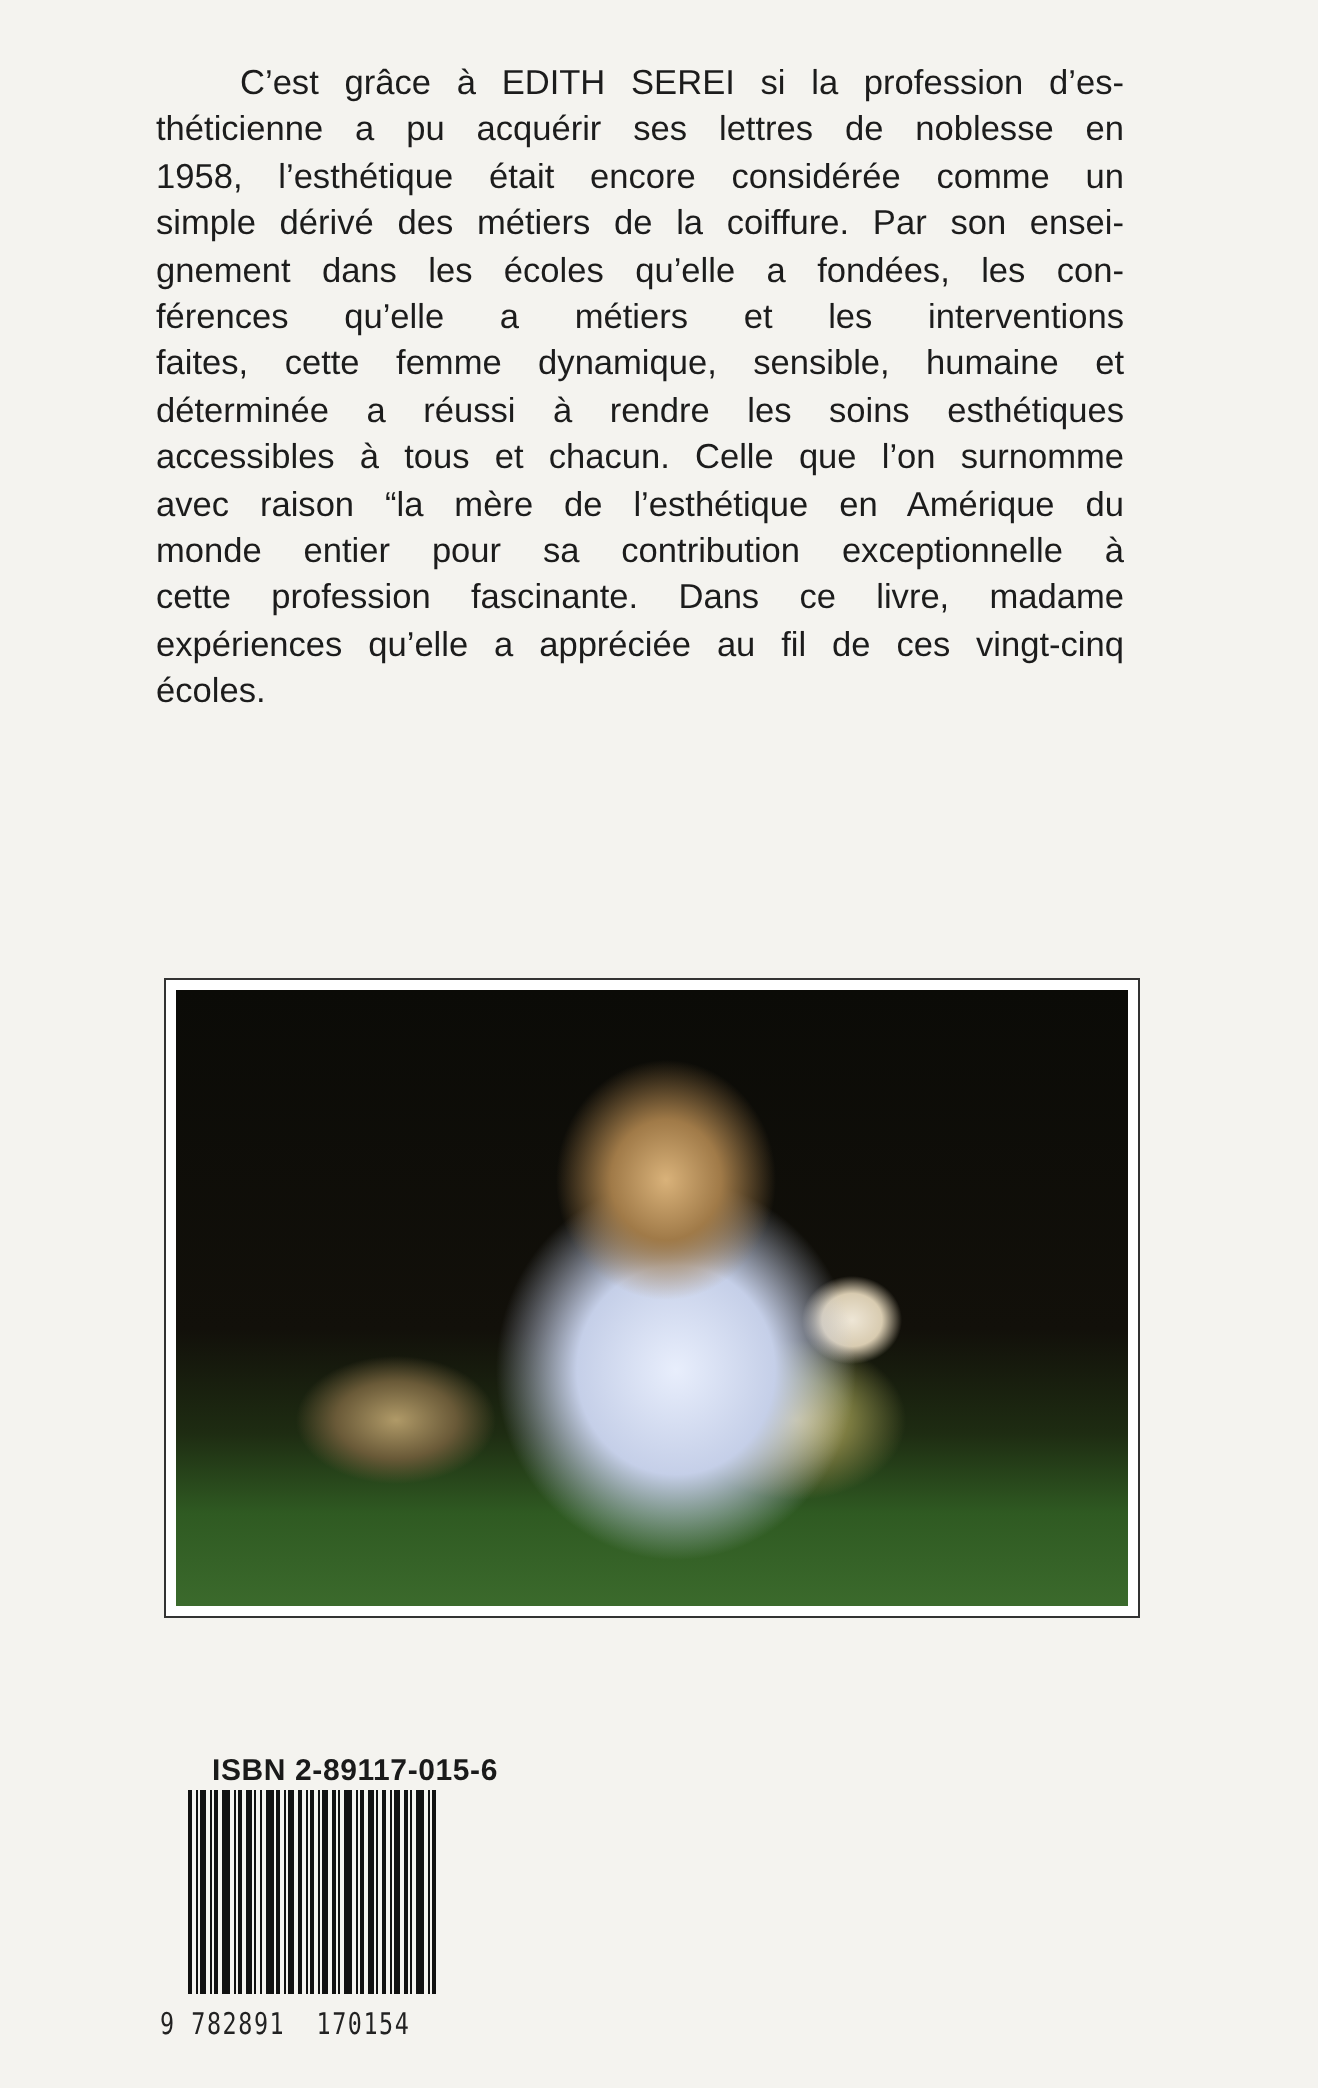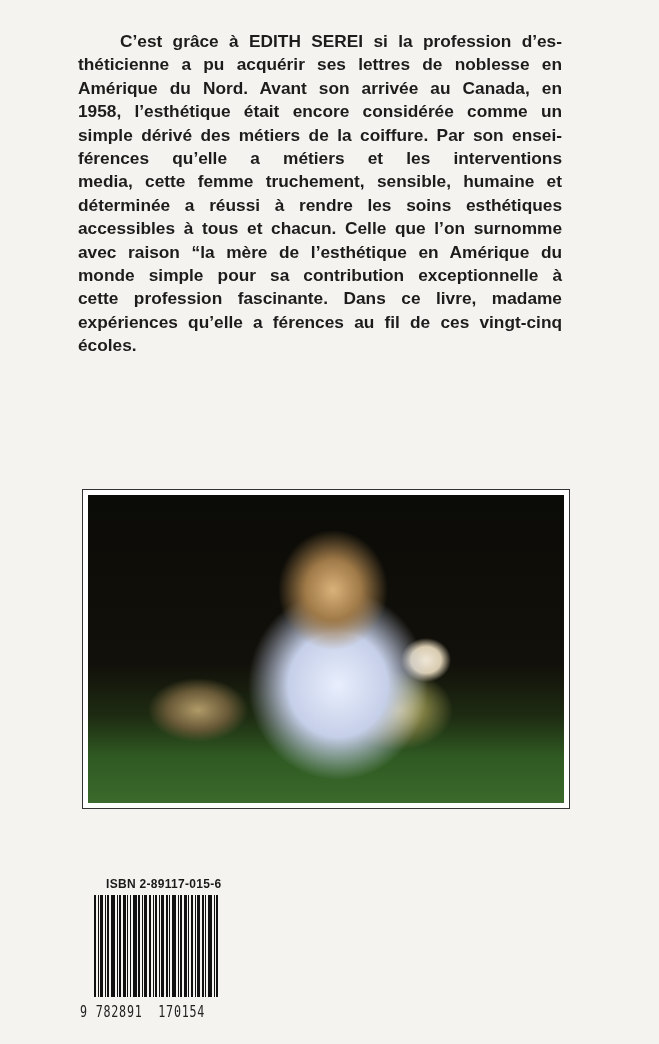--- a/index.html
+++ b/index.html
@@ -4,21 +4,21 @@
   <style>
     html, body { margin: 0; padding: 0; }
     body {
       width: 659px; height: 1044px; overflow: hidden;
       background: #f4f3ef;
       font-family: "Liberation Sans", sans-serif;
       position: relative;
     }
     .blurb {
       position: absolute; left: 78px; top: 30px; width: 484px;
-      font-weight: bold; font-size: 17.3px; line-height: 23.4px;
+      font-weight: normal; font-size: 17.3px; line-height: 23.4px;
       color: #1c1c1c; text-align: justify;
     }
     .blurb .line { display: block; text-align: justify; text-align-last: justify; white-space: nowrap; }
     .blurb .line.last { text-align-last: left; }
     .blurb .line.indent { text-indent: 42px; }
     .photo-frame {
       position: absolute; left: 82px; top: 489px; width: 488px; height: 320px;
       border: 1px solid #333; background: #fff; box-sizing: border-box;
     }
     .photo {
@@ -26,50 +26,50 @@
       background:
         radial-gradient(ellipse 55px 60px at 245px 95px, #d9b27a 0%, #a07a48 50%, rgba(60,40,20,0) 100%),
         radial-gradient(ellipse 90px 95px at 250px 190px, #e8eefc 0%, #c5cfe8 55%, rgba(100,110,140,0) 100%),
         radial-gradient(ellipse 25px 22px at 338px 165px, #eee6d6 0%, #d8cbb0 60%, rgba(0,0,0,0) 100%),
         radial-gradient(ellipse 55px 40px at 310px 215px, #c8b660 0%, #7a7a40 50%, rgba(0,0,0,0) 100%),
         radial-gradient(ellipse 50px 32px at 110px 215px, #b09a68 0%, #6a5a38 60%, rgba(0,0,0,0) 100%),
         linear-gradient(to bottom, #0b0b07 0%, #12100a 55%, #1e2c12 72%, #2f5a22 85%, #3b6a2c 100%);
     }
     .isbn-label {
       position: absolute; left: 106px; top: 877px;
-      font-weight: bold; font-size: 12px; color: #1a1a1a; letter-spacing: 0.3px;
+      font-weight: bold; font-size: 15px; color: #1a1a1a; letter-spacing: 0.3px;
     }
     .barcode {
       position: absolute; left: 94px; top: 895px; width: 132px; height: 102px;
       display: flex; align-items: stretch;
     }
     .barcode span { display: block; background: #111; margin-right: 1.6px; }
     .barcode-digits {
       position: absolute; left: 80px; top: 1003px; font-family: "DejaVu Sans Mono", monospace;
       font-size: 15px; color: #222; letter-spacing: 1px; transform: scaleX(0.78); transform-origin: left;
       white-space: pre;
     }
   </style>
 </head>
 <body>
 
 <div class="blurb">
   <span class="line indent">C’est grâce à EDITH SEREI si la profession d’es-</span>
   <span class="line">théticienne a pu acquérir ses lettres de noblesse en</span>
-  <span class="line">Amérique du Nord. Avant son arrivée au Canada, en</span>
   <span class="line">1958, l’esthétique était encore considérée comme un</span>
   <span class="line">simple dérivé des métiers de la coiffure. Par son ensei-</span>
+  <span class="line">gnement dans les écoles qu’elle  a fondées, les con-</span>
   <span class="line">férences qu’elle  a métiers et les interventions</span>
-  <span class="line">media, cette femme truchement, sensible, humaine et</span>
+  <span class="line">faites, cette femme dynamique, sensible, humaine et</span>
   <span class="line">déterminée a réussi à rendre les soins esthétiques</span>
   <span class="line">accessibles à tous et chacun. Celle que l’on surnomme</span>
   <span class="line">avec raison “la mère de l’esthétique en Amérique du</span>
-  <span class="line">monde simple pour sa contribution exceptionnelle à</span>
+  <span class="line">monde entier pour sa contribution exceptionnelle à</span>
   <span class="line">cette profession fascinante. Dans ce livre, madame</span>
-  <span class="line">expériences qu’elle a férences au fil de ces vingt-cinq</span>
+  <span class="line">expériences qu’elle a appréciée au fil de ces vingt-cinq</span>
   <span class="line last">écoles.</span>
 </div>
 
 <div class="photo-frame">
   <div class="photo" title="Woman in white dress seated on grass with flowers and a white hat, dark background"></div>
 </div>
 
 <div class="isbn-label">ISBN 2-89117-015-6</div>
 
 <div class="barcode">

